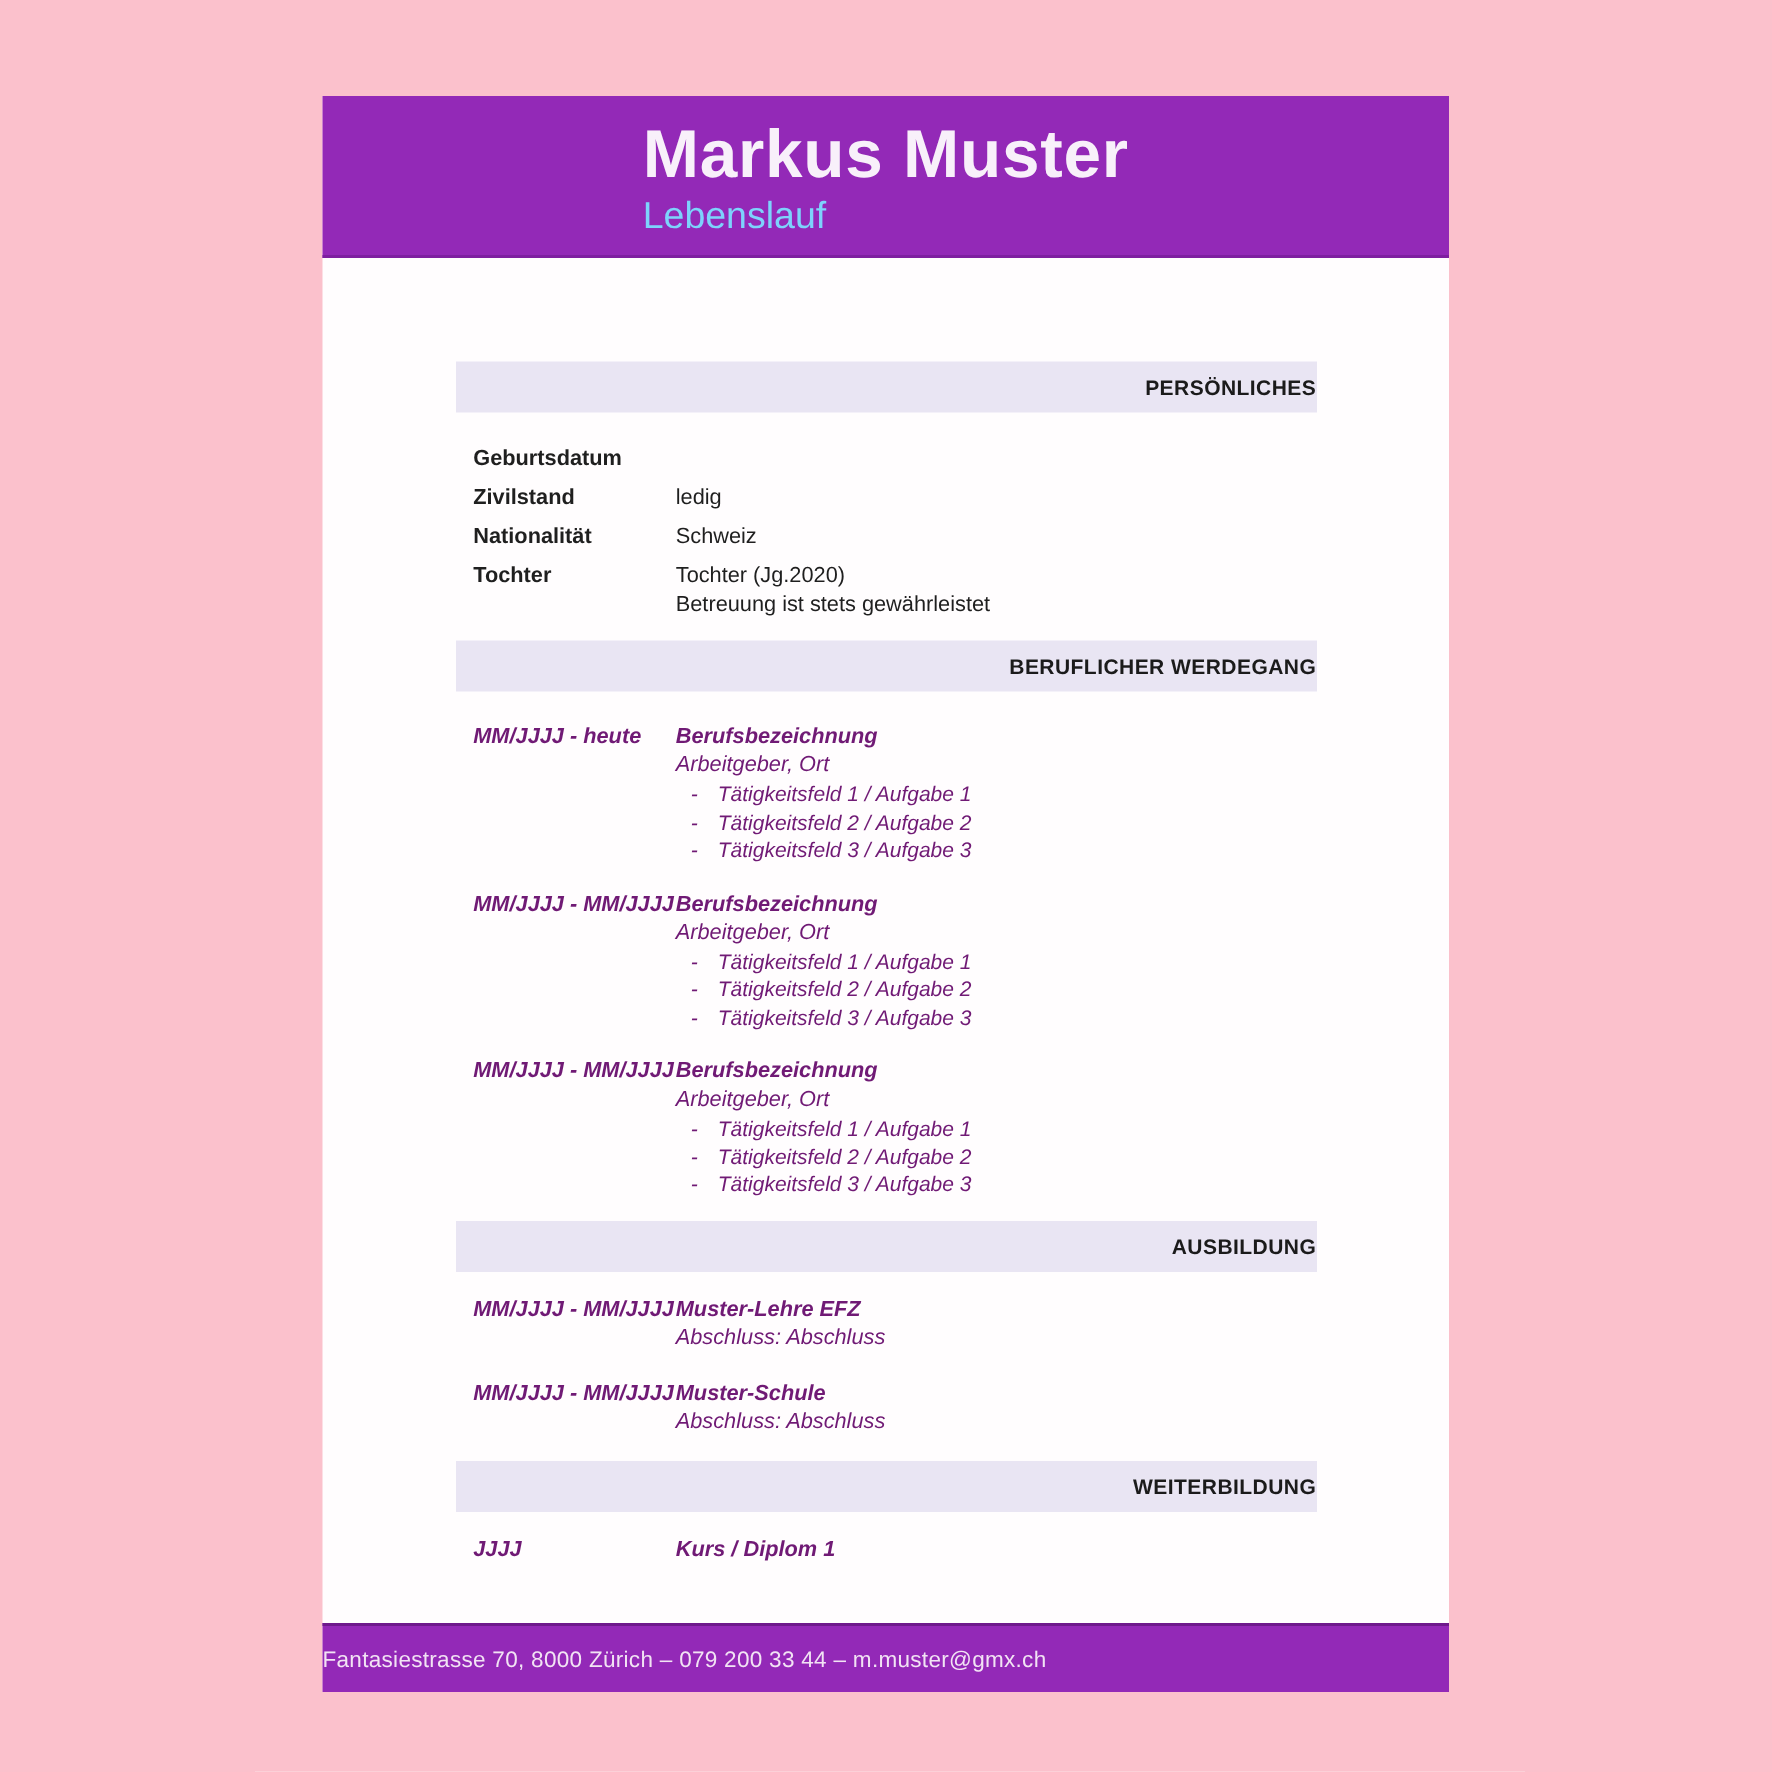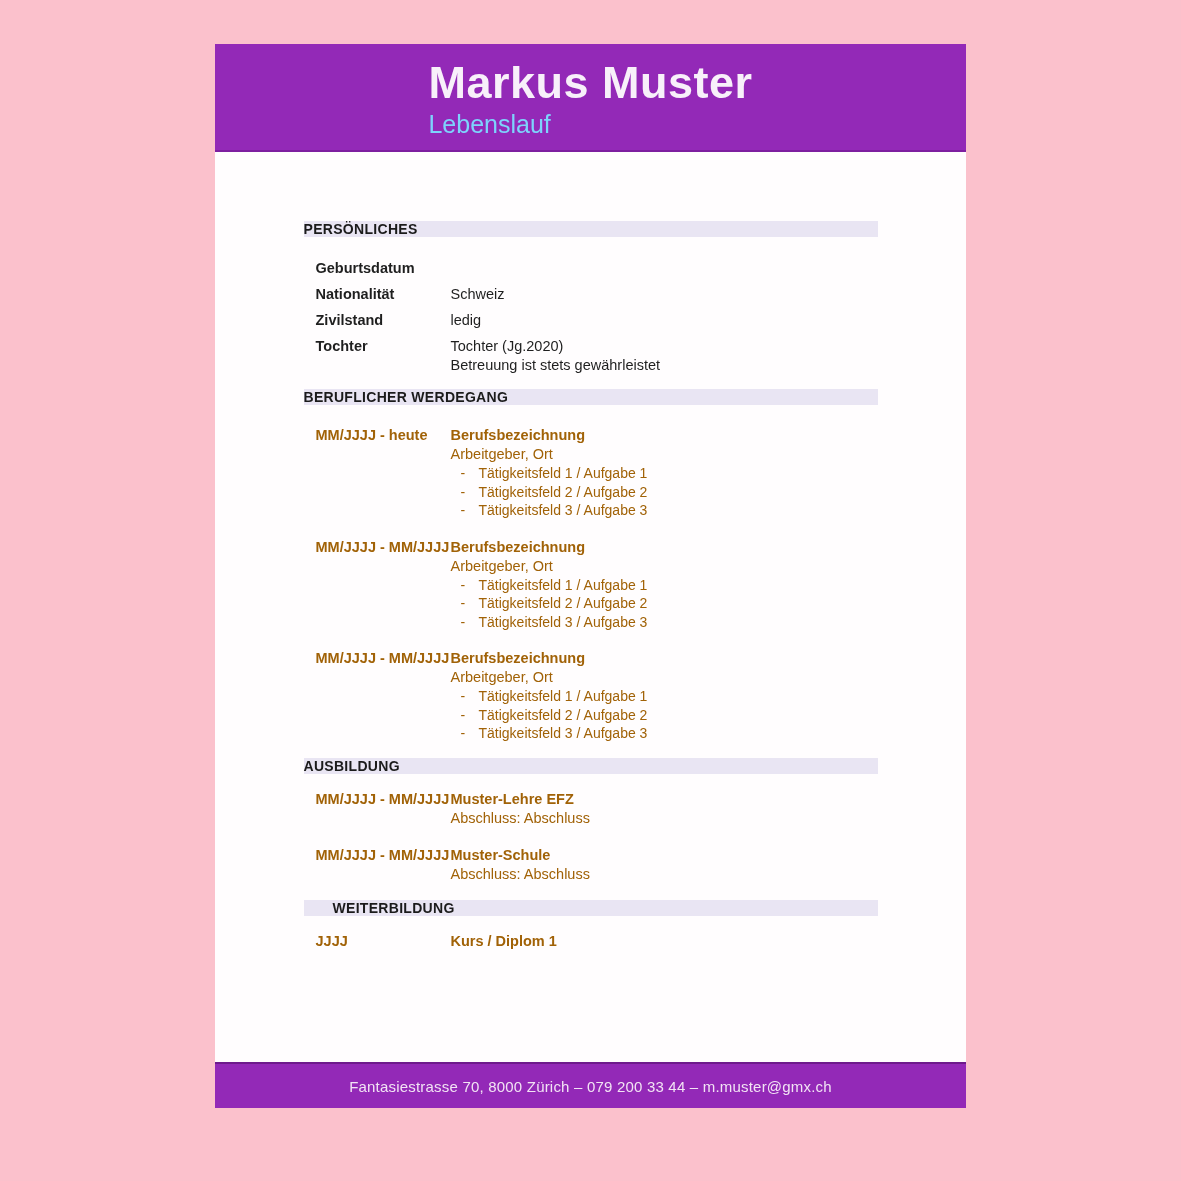--- a/index.html
+++ b/index.html
@@ -4,21 +4,21 @@
 <style>
   * { margin: 0; padding: 0; box-sizing: border-box; }
   html, body {
     width: 1181px; height: 1181px;
     background: #FBC1CC;
     font-family: "Liberation Sans", sans-serif;
     overflow: hidden;
   }
   .page {
     position: absolute;
-    left: 215px; top: 44px;
+    left: 215px; top: 64px;
     width: 751px; height: 1064px;
     background: #FFFDFE;
   }
   
   .header {
     height: 108px;
     background: #9329B7;
     border-bottom: 2px solid #7E1FA0;
     padding-top: 15px;
   }
@@ -32,25 +32,25 @@
   }
   .subtitle {
     font-size: 25px;
     line-height: 28px;
     margin-top: 3px;
     color: #7dd3fc;
   }
   
   .content { width: 574px; margin: 0 auto; }
   .section-band {
-    height: 16px;
+    height: 34px;
     background: #E9E5F3;
     display: flex;
     align-items: center;
-    justify-content: flex-start;
+    justify-content: flex-end;
     font-size: 14px;
     font-weight: bold;
     color: #1B1B1B;
     letter-spacing: 0.3px;
   }
   .band-personal   { margin-top: 69px; }
   .band-career     { margin-top: 14px; }
   .band-education  { margin-top: 15px; }
   .band-training   { margin-top: 16px; padding-left: 29px; }
 
@@ -64,21 +64,22 @@
     color: #1F1F1F;
   }
   .p-row .label { font-weight: bold; }
   .p-row .value-line { line-height: 19px; }
 
   .entry {
     display: grid;
     grid-template-columns: 135px 1fr;
     margin-left: 12px;
     font-size: 14.5px;
-    color: #a16207;
+    color: #701a75;
+    font-style: italic;
   }
   .entry .period { font-weight: bold; line-height: 19px; }
   .entry .e-title { font-weight: bold; line-height: 19px; }
   .entry .e-sub { line-height: 19px; }
   .job { margin-top: 21px; }
   .job + .job { margin-top: 18px; }
   .edu, .course { margin-top: 16px; }
   .edu + .edu { margin-top: 18px; }
   .bullet-row {
     display: flex;
@@ -92,21 +93,20 @@
   
   .footer {
     position: absolute;
     left: 0; bottom: 0;
     width: 100%;
     height: 46px;
     background: #9329B7;
     border-top: 2px solid #6E1A8C;
     display: flex;
     align-items: center;
-    justify-content: center;
   }
   .footer-text {
     font-size: 15px;
     color: #F2E3F4;
     letter-spacing: 0.2px;
   }
 </style>
 </head>
 <body>
 
@@ -122,26 +122,26 @@
   <div class="content">
 
     <div class="section-band band-personal">
       <span>PERSÖNLICHES</span>
     </div>
     <div class="rows-personal">
       <div class="p-row">
         <span class="label">Geburtsdatum</span>
       </div>
       <div class="p-row">
+        <span class="label">Zivilstand</span>
+        <span class="value">ledig</span>
+      </div>
+      <div class="p-row">
         <span class="label">Nationalität</span>
         <span class="value">Schweiz</span>
-      </div>
-      <div class="p-row">
-        <span class="label">Zivilstand</span>
-        <span class="value">ledig</span>
       </div>
       <div class="p-row">
         <span class="label">Tochter</span>
         <span class="value">
           <span class="value-line" style="display:block">Tochter (Jg.2020)</span>
           <span class="value-line" style="display:block">Betreuung ist stets gewährleistet</span>
         </span>
       </div>
     </div>
 

